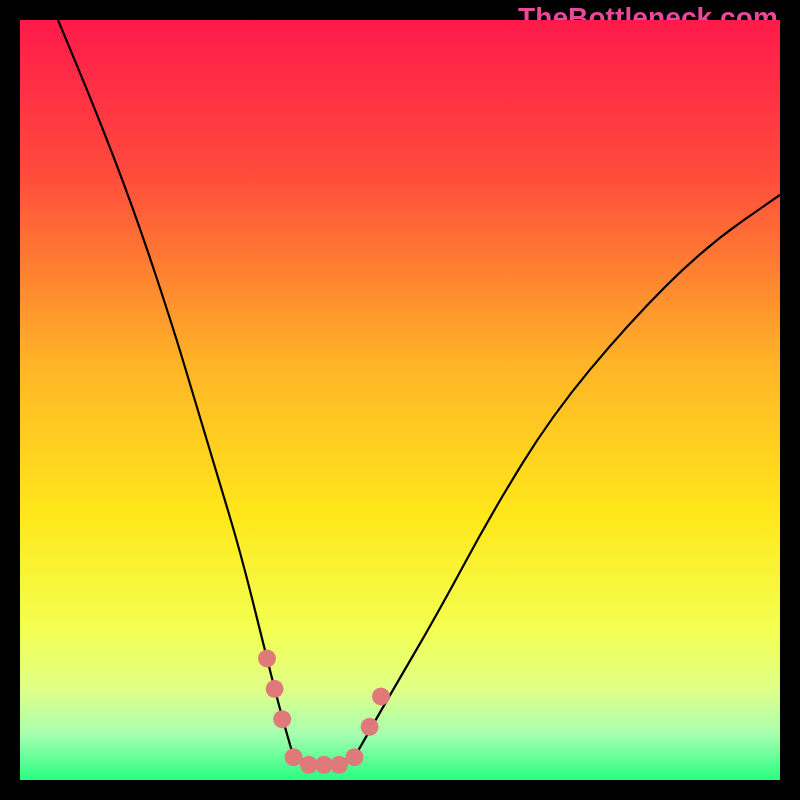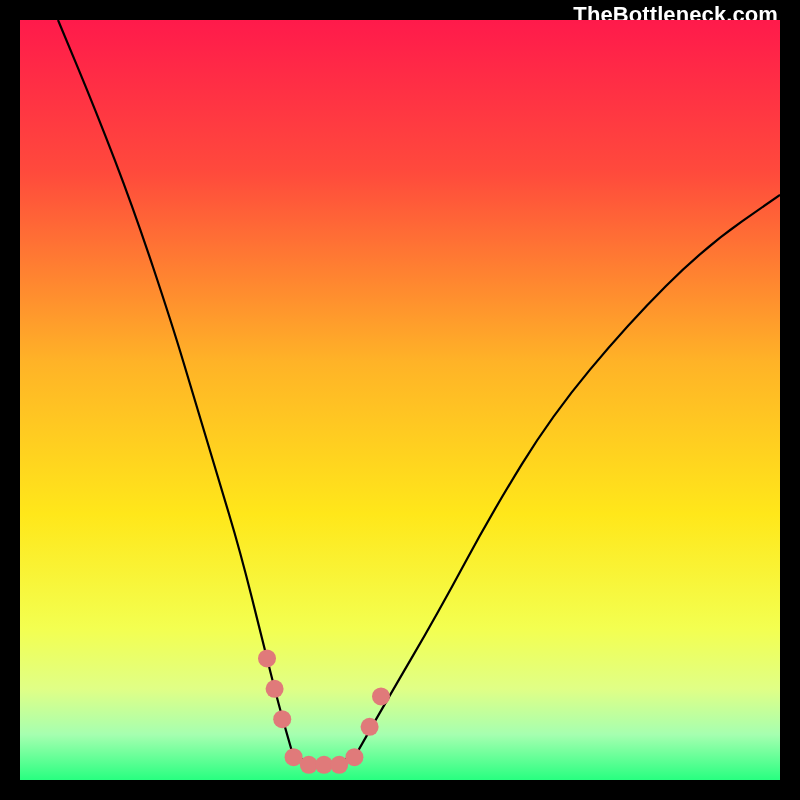--- a/index.html
+++ b/index.html
@@ -17,23 +17,23 @@
     top: 20px;
     width: 760px;
     height: 760px;
     background: #000;
   }
   .watermark {
     position: absolute;
     top: 2px;
     right: 22px;
     font-family: Arial, Helvetica, sans-serif;
-    font-size: 22px;
+    font-size: 28px;
     font-weight: 600;
-    color: #ffffff;
+    color: #ec4899;
     letter-spacing: 0.1px;
   }
   svg {
     position: absolute;
     left: 20px;
     top: 20px;
   }
 </style>
 </head>
 <body>

